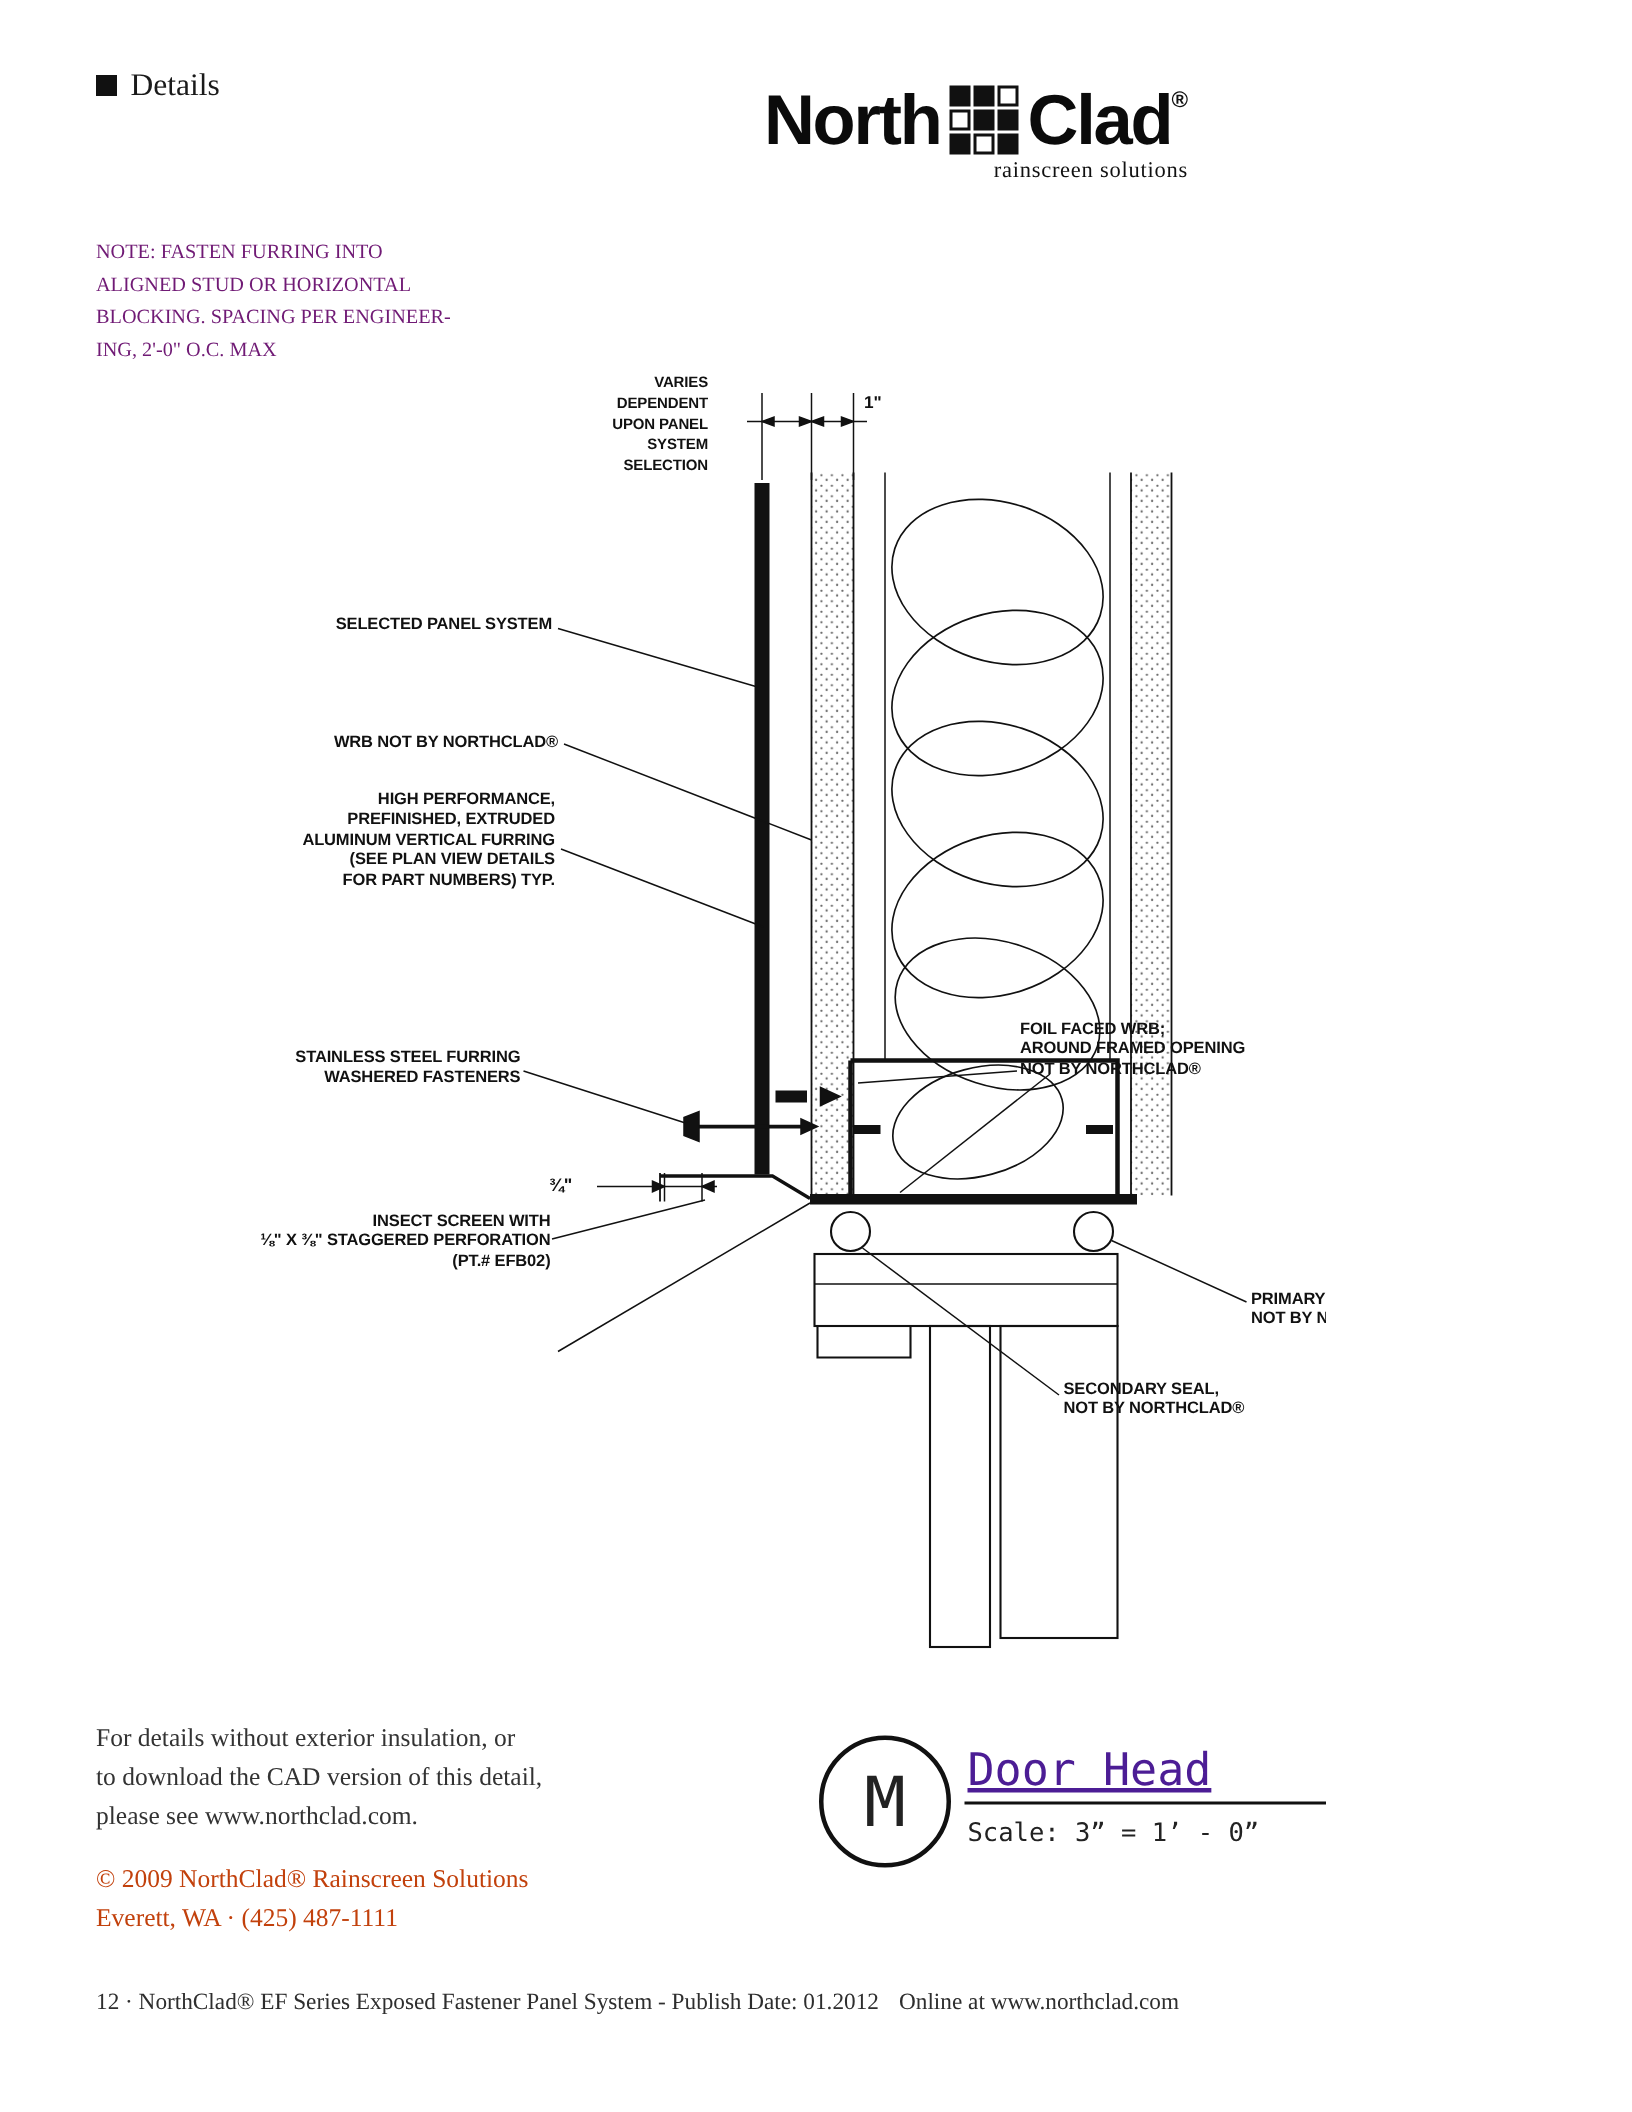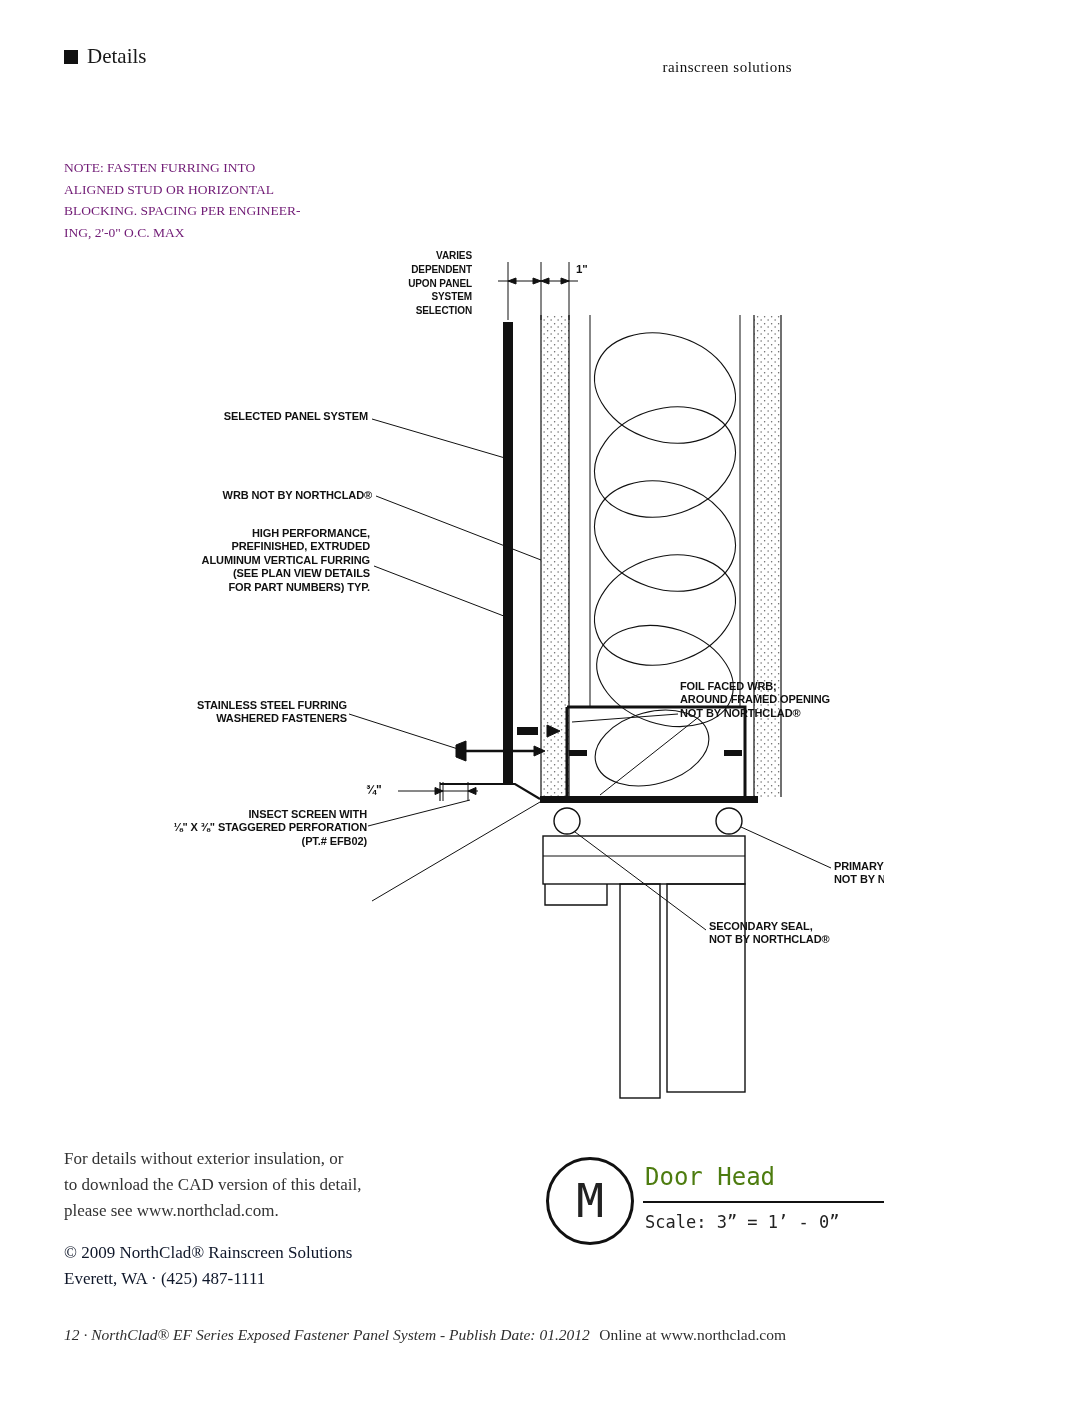--- a/index.html
+++ b/index.html
@@ -20,51 +20,67 @@
   .logo-grid .o{background:#fff;border:2px solid #111;box-sizing:border-box;}
   .reg{font-family:"Liberation Sans",sans-serif;font-weight:700;font-size:15px;
        align-self:flex-start;margin-top:2px;}
   .tagline{font-family:"Liberation Serif",serif;font-size:15px;color:#111;margin-top:3px;letter-spacing:.5px;}
   .series{font-family:"DejaVu Sans Mono",monospace;font-size:27px;color:#2f2f2f;margin-top:12px;}
 
   
   .serifblock{position:absolute;white-space:pre-line;font-family:"Liberation Serif",serif;}
   .note{left:64px;top:129px;width:250px;font-size:13.5px;line-height:1.6;color:#701a75;margin-top:28px;}
   .cadnote{left:64px;top:1146px;width:390px;font-size:17px;line-height:1.54;color:#333;}
-  .copyright{left:64px;top:1240px;width:390px;font-size:17px;line-height:1.5;color:#0f172a;}
-  .footer-left{left:64px;top:1326px;font-size:15.5px;color:#2e2e2e;font-style:italic;}
+  .copyright{left:64px;top:1240px;width:390px;font-size:17px;line-height:1.5;color:#c2410c;}
+  .footer-left{left:64px;top:1326px;font-size:15.5px;color:#2e2e2e;}
   .footer-right{right:98px;top:1326px;font-size:15.5px;color:#2e2e2e;left:auto;text-align:right;}
 
   
   .dlabel{position:absolute;font-family:"Liberation Sans",sans-serif;font-size:11px;font-weight:700;
           line-height:1.22;color:#111;white-space:pre-line;letter-spacing:-.1px;}
   .right{text-align:right;}
   .center{text-align:center;}
 
   
   .mark-circle{position:absolute;left:546px;top:1157px;width:88px;height:88px;border:3px solid #111;
                border-radius:50%;display:flex;align-items:center;justify-content:center;box-sizing:border-box;background:#fff;}
   .mark-letter{font-family:"DejaVu Sans Mono",monospace;font-size:46px;color:#222;}
   .tb-title{position:absolute;left:645px;top:1163px;font-family:"DejaVu Sans Mono",monospace;
-            font-size:24px;color:#4d7c0f;}
+            font-size:30px;color:#4c1d95;text-decoration:underline;}
   .tb-rule{position:absolute;left:643px;top:1201px;width:348px;height:2px;background:#111;}
   .tb-scale{position:absolute;left:645px;top:1212px;font-family:"DejaVu Sans Mono",monospace;
             font-size:17px;color:#222;}
 </style>
 </head>
 <body>
 
 <div id="page">
 
   <div class="details">
     <span class="sq"></span>
     <span>Details</span>
   </div>
 
   <div class="logo">
+    <div class="logo-line">
+      <span class="logo-word">North</span>
+      <span class="logo-grid">
+        <span class="f"></span>
+          <span class="f"></span>
+          <span class="o"></span>
+        <span class="o"></span>
+          <span class="f"></span>
+          <span class="f"></span>
+        <span class="f"></span>
+          <span class="o"></span>
+          <span class="f"></span>
+      </span>
+      <span class="logo-word">Clad</span>
+      <span class="reg">®</span>
+    </div>
     <div class="tagline">rainscreen solutions</div>
   </div>
 
   <div class="serifblock note">NOTE: FASTEN FURRING INTO
 ALIGNED STUD OR HORIZONTAL
 BLOCKING. SPACING PER ENGINEER-
 ING, 2'-0" O.C. MAX</div>
 
   <svg width="1088" height="1408" viewBox="0 0 1088 1408">
     <defs>

